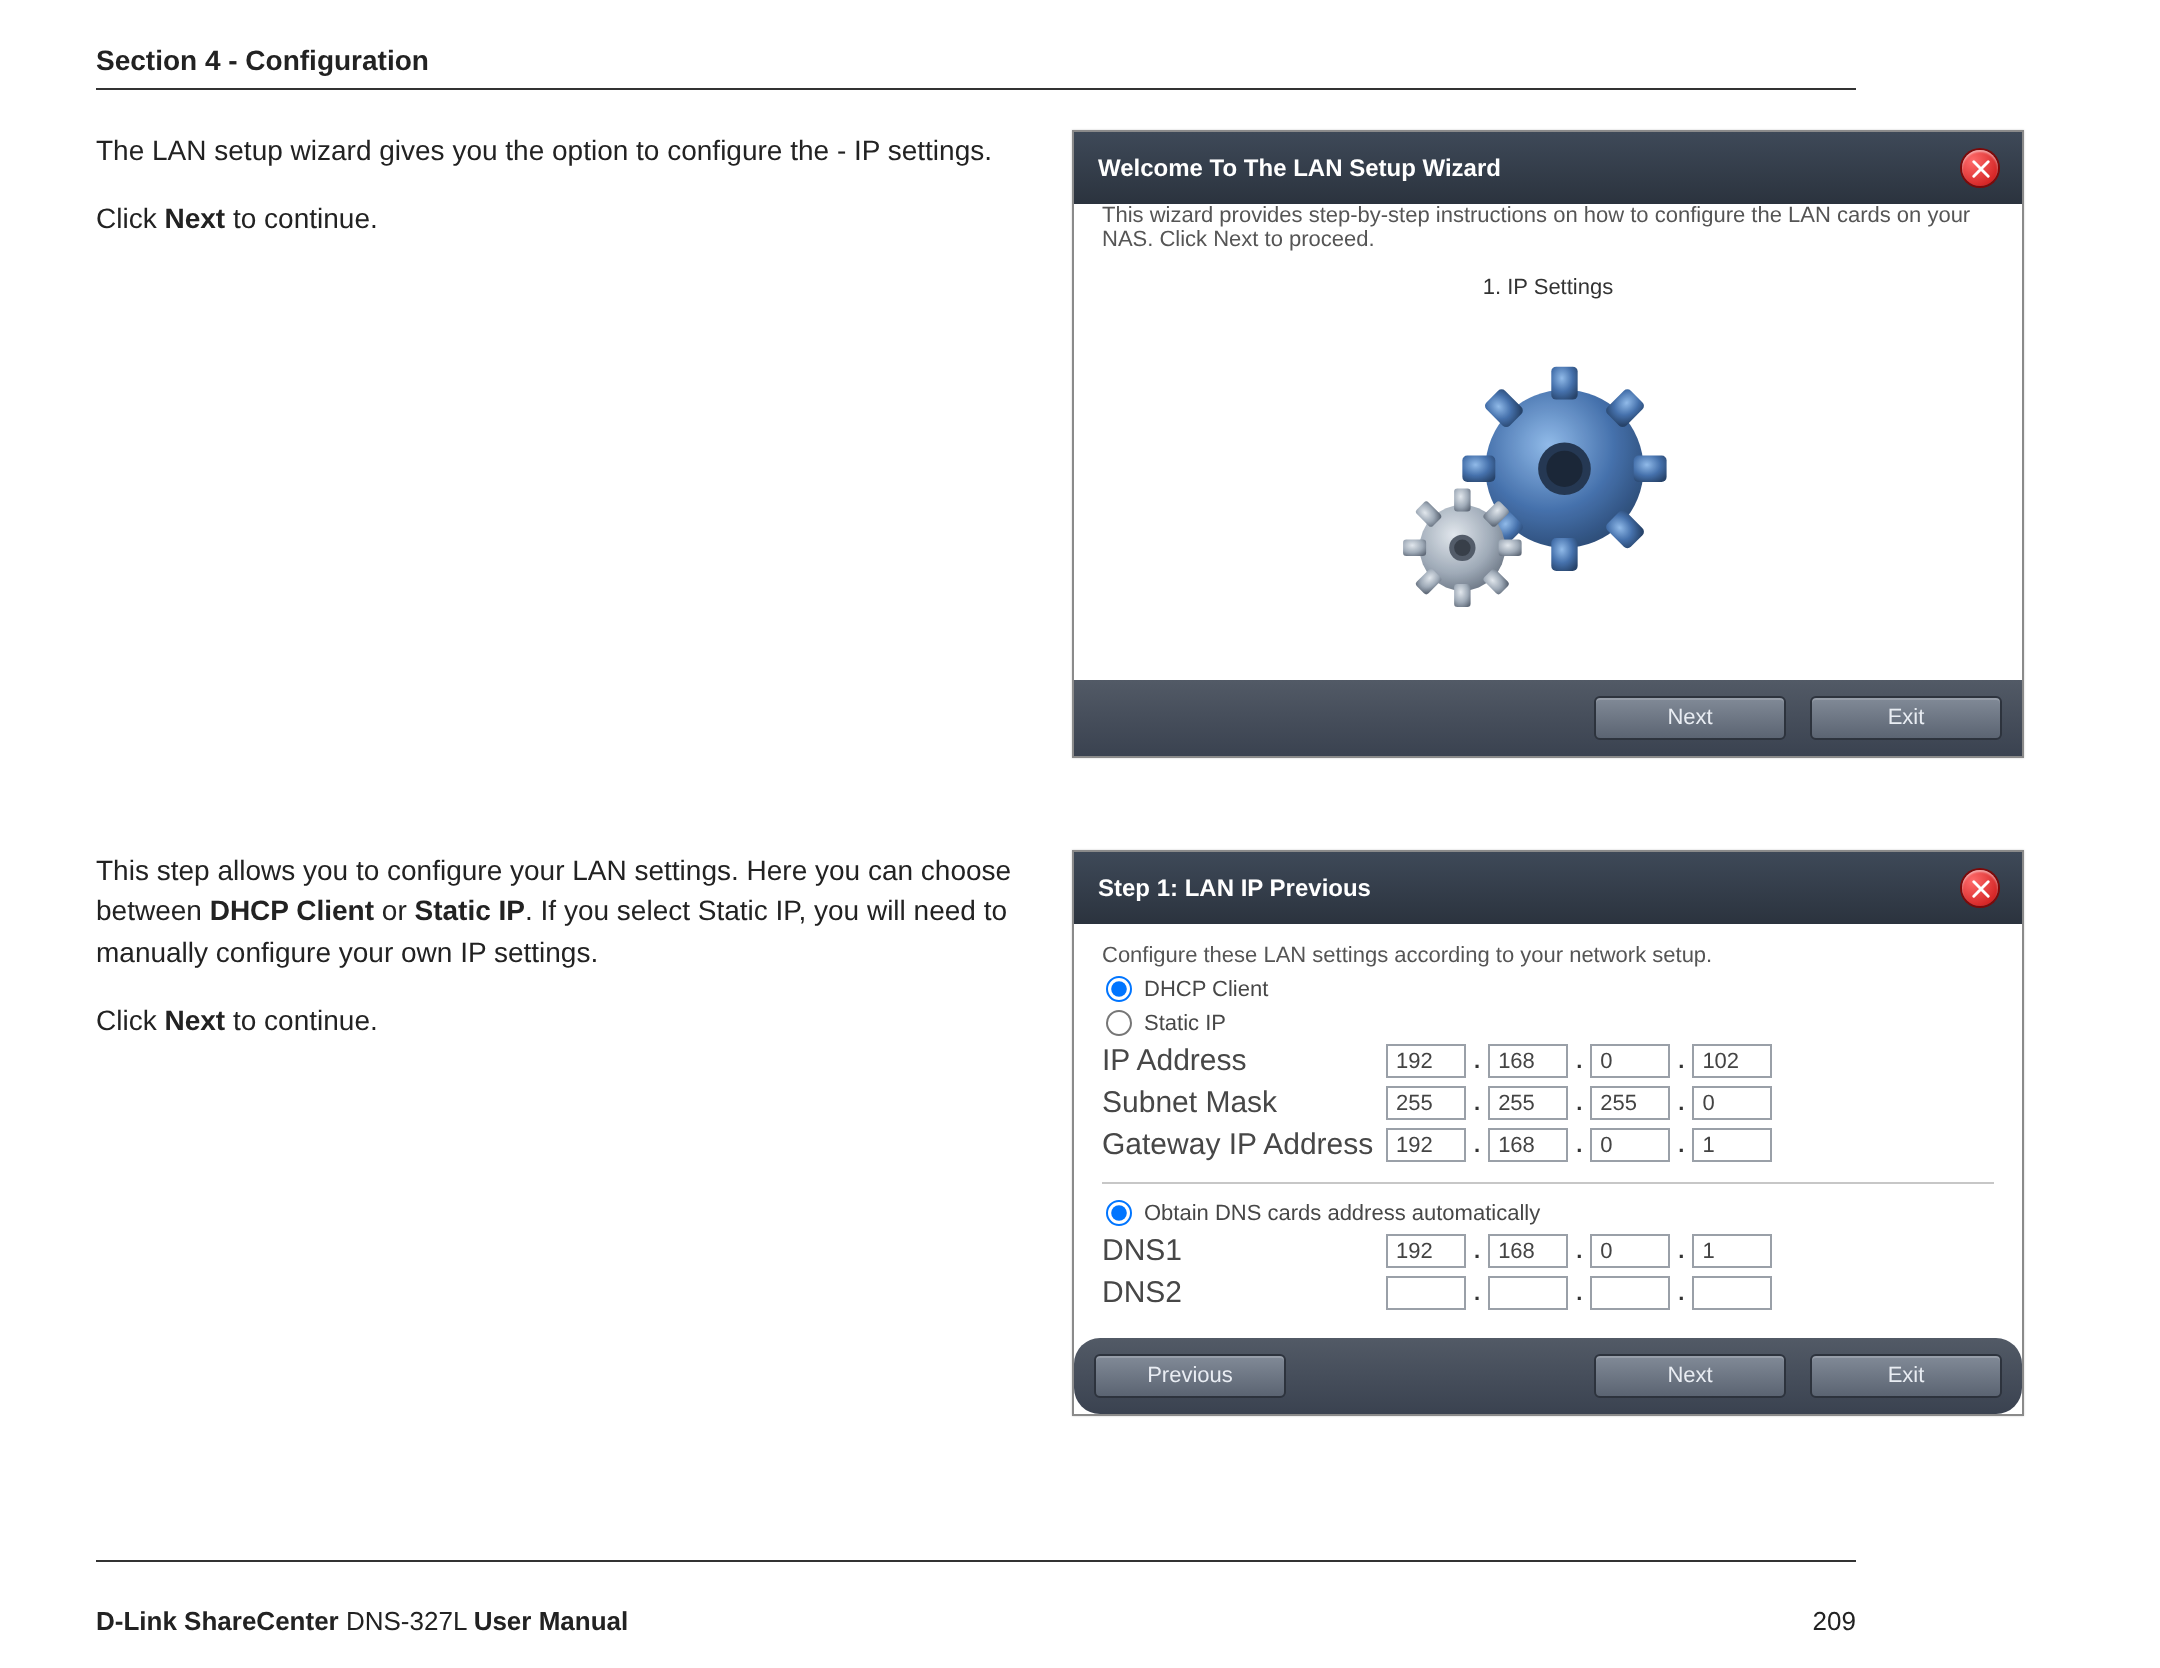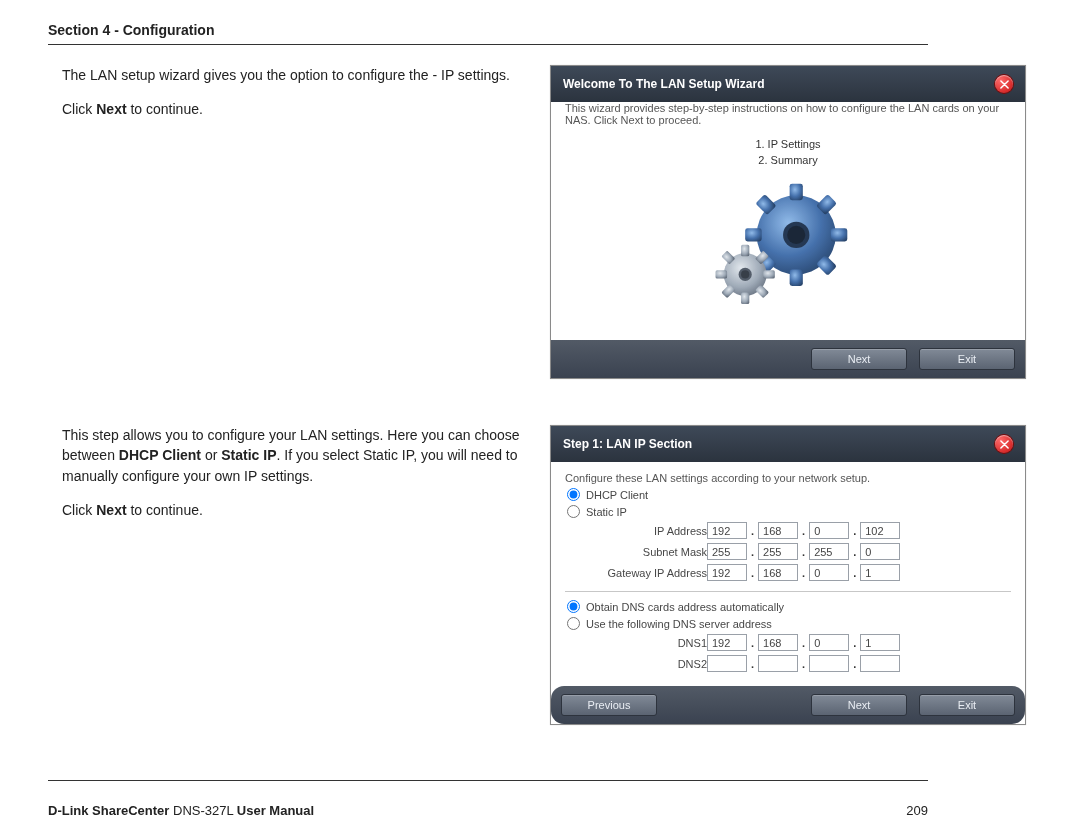--- a/index.html
+++ b/index.html
@@ -31,21 +31,20 @@
     padding-top: 22px;
     display: flex;
     justify-content: space-between;
     font-size: 13px;
   }
   .footer .brand b { font-weight: 700; }
   .content-row {
     display: flex;
     gap: 28px;
     margin-bottom: 46px;
-    margin-left: 14px;
   }
   .left-col { width: 460px; flex: 0 0 460px; font-size: 14px; line-height: 1.45; }
   .left-col p { margin: 0 0 14px 0; }
   .right-col { flex: 1; }
 
   
   .wizard {
     width: 474px;
     border: 1px solid #8a8a8a;
     background: #fff;
@@ -98,21 +97,21 @@
     text-align: center;
     cursor: pointer;
     box-shadow: inset 0 1px 0 rgba(255,255,255,.18);
   }
 
   
   .form-area { padding: 10px 14px 10px 14px; font-size: 11px; color: #474747; }
   .radio-row { display: flex; align-items: center; gap: 6px; margin: 4px 0 4px 2px; }
   .radio-row input { margin: 0; }
   .field-row { display: flex; align-items: center; margin: 4px 0; }
-  .field-row label { width: 142px; font-size: 11px; color: #474747; text-align: right; }
+  .field-row label { width: 142px; font-size: 15px; color: #474747; }
   .ip-input {
     display: flex; align-items: center; gap: 4px;
   }
   .ip-input input {
     width: 30px; height: 15px; font-size: 11px; text-align: left;
     border: 1px solid #9aa0a8; padding: 0 4px; color: #444;
   }
   .sep { font-weight: 700; color: #333; }
   hr.inner { border: none; border-top: 1px solid #c7c7c7; margin: 10px 0 8px 0; }
   .intro-line { color:#555; margin-bottom:2px; }
@@ -142,21 +141,20 @@
           <span class="close-btn">
             <svg viewBox="0 0 10 10">
                 <path d="M1 1 L9 9 M9 1 L1 9" stroke="#fff" stroke-width="1.6" stroke-linecap="round"></path>
               </svg>
           </span>
         </div>
         <div class="wiz-body">
           <div class="intro-line">This wizard provides step-by-step instructions on how to configure the LAN cards on your NAS. Click Next to proceed.</div>
           <div class="steps-list">
             <div>1. IP Settings</div>
-            <div>2. Summary</div>
           </div>
           <div class="gear-area">
             <svg class="gear-svg" viewBox="0 0 200 170">
               <defs>
                 <radialGradient id="gbig" cx="40%" cy="35%" r="75%">
                   <stop offset="0%" stop-color="#8bb7e8"></stop>
                   <stop offset="55%" stop-color="#3c6aa8"></stop>
                   <stop offset="100%" stop-color="#1c3a63"></stop>
                 </radialGradient>
                 <radialGradient id="gsmall" cx="40%" cy="35%" r="75%">
@@ -225,21 +223,21 @@
       <p>
         <span>This step allows you to configure your LAN settings. Here you can choose between </span><b>DHCP Client</b><span> or </span><b>Static IP</b><span>. If you select Static IP, you will need to manually configure your own IP settings.</span>
       </p>
       <p>
         <span>Click </span><b>Next</b><span> to continue.</span>
       </p>
     </div>
     <div class="right-col">
       <div class="wizard">
         <div class="wiz-title">
-          <span>Step 1: LAN IP Section</span>
+          <span>Step 1: LAN IP Previous</span>
           <span class="close-btn">
             <svg viewBox="0 0 10 10">
                 <path d="M1 1 L9 9 M9 1 L1 9" stroke="#fff" stroke-width="1.6" stroke-linecap="round"></path>
               </svg>
           </span>
         </div>
         <div class="form-area">
           <div class="intro-line">Configure these LAN settings according to your network setup.</div>
 
           <div class="radio-row">
@@ -287,24 +285,20 @@
               <input value="1" style="">
             </div>
           </div>
 
           <hr class="inner">
 
           <div class="radio-row">
             <input type="radio" checked="" style="">
             <span>Obtain DNS cards address automatically</span>
           </div>
-          <div class="radio-row">
-            <input type="radio" style="">
-            <span>Use the following DNS server address</span>
-          </div>
 
           <div class="field-row">
             <label>DNS1</label>
             <div class="ip-input">
               <input value="192" style="">
                 <span class="sep">.</span>
               <input value="168" style="">
                 <span class="sep">.</span>
               <input value="0" style="">
                 <span class="sep">.</span>

